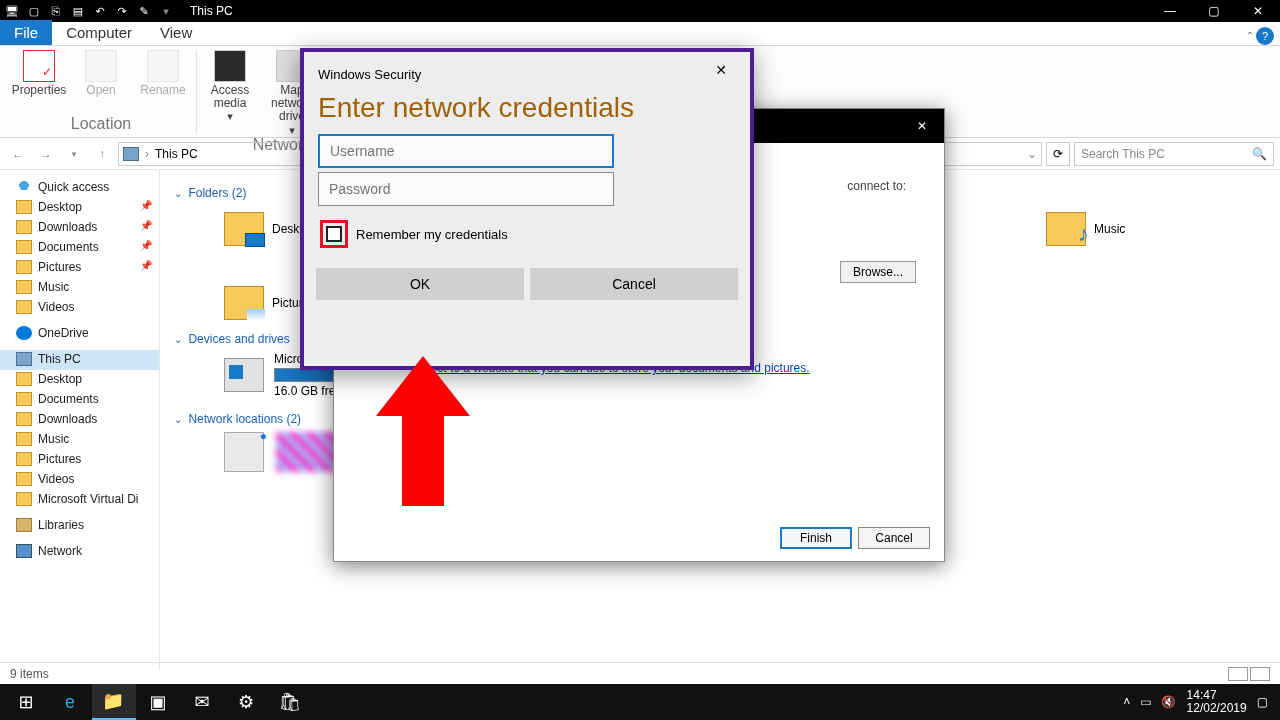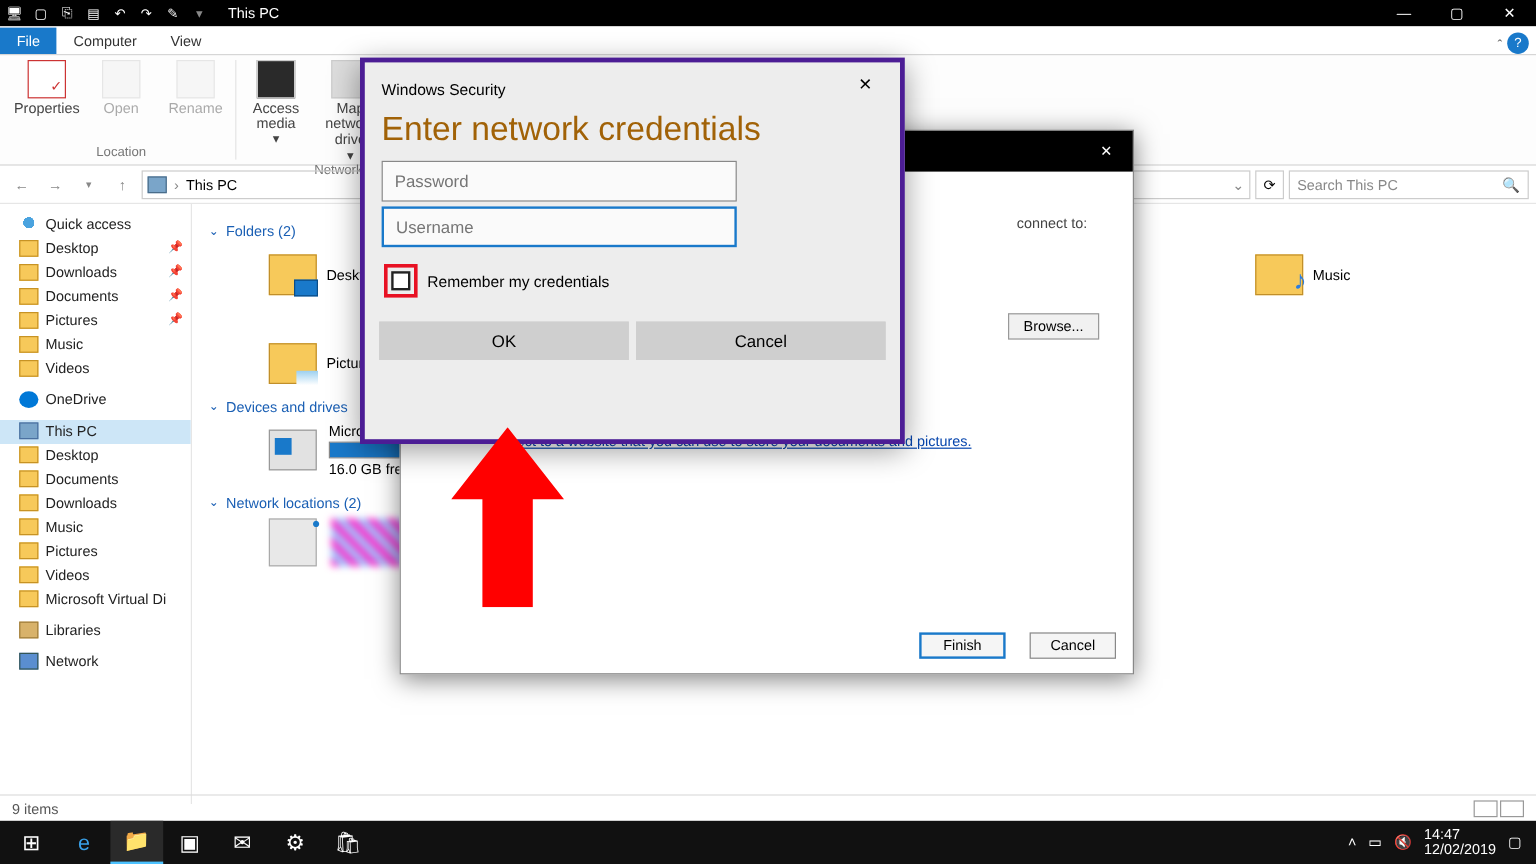--- a/index.html
+++ b/index.html
@@ -6,32 +6,32 @@
 body{width:1280px;height:720px;overflow:hidden;background:#fff;position:relative}
 
 .titlebar{height:22px;background:#000;color:#fff;display:flex;align-items:center;padding-left:4px}
 .titlebar .qat{display:flex;gap:6px;align-items:center}
 .titlebar .qat span{width:16px;height:16px;display:inline-flex;align-items:center;justify-content:center;color:#fff;font-size:11px}
 .titlebar .title{margin-left:16px;color:#fff}
 .titlebar .winbtns{margin-left:auto;display:flex}
 .titlebar .winbtns div{width:44px;height:22px;display:flex;align-items:center;justify-content:center;color:#fff;font-size:12px}
 
 .ribbontabs{height:24px;background:#fff;display:flex;align-items:flex-end;border-bottom:1px solid #d6d6d6;position:relative}
-.ribbontabs .tab{padding:4px 14px;color:#333;font-size:12px}
+.ribbontabs .tab{padding:4px 14px;color:#333;font-size:15px}
 .ribbontabs .tab.file{background:#1979ca;color:#fff}
 .ribbontabs .chev{margin-left:auto;margin-right:4px;color:#666}
 .ribbontabs .help{width:18px;height:18px;border-radius:50%;background:#1979ca;color:#fff;text-align:center;line-height:18px;margin-right:6px;font-size:11px}
 
 .ribbon{height:92px;background:#fdfdfd;border-bottom:1px solid #d6d6d6;display:flex;padding:4px 6px}
 .rgroup{display:flex;flex-direction:column;align-items:center;border-right:1px solid #e4e4e4;padding:0 6px}
 .rgroup .row{display:flex;gap:8px}
 .rbtn{display:flex;flex-direction:column;align-items:center;width:54px;color:#444;font-size:11px;text-align:center;line-height:1.1}
 .rbtn .ico{width:32px;height:32px;margin-bottom:2px;background:#eee;border:1px solid #ccc}
 .rbtn.disabled{opacity:.45}
-.rgroup .gname{margin-top:auto;color:#777;font-size:11px}
+.rgroup .gname{margin-top:auto;color:#777;font-size:16px}
 
 .navrow{height:32px;display:flex;align-items:center;gap:4px;padding:2px 6px;border-bottom:1px solid #e6e6e6}
 .navrow .navb{width:24px;height:24px;display:flex;align-items:center;justify-content:center;color:#888}
 .addr{flex:1;height:24px;border:1px solid #ccc;display:flex;align-items:center;padding:0 4px;gap:6px}
 .addr .pcico{width:16px;height:14px;background:#7aa5c9;border:1px solid #4a6d8a}
 .addr .sep{color:#888}
 .refresh{width:24px;height:24px;border:1px solid #ccc;display:flex;align-items:center;justify-content:center}
 .search{width:200px;height:24px;border:1px solid #ccc;display:flex;align-items:center;padding:0 6px;color:#888}
 .search span.mag{margin-left:auto}
 
@@ -77,21 +77,21 @@
 
 .wizard{position:absolute;left:333px;top:108px;width:612px;height:454px;background:#fff;border:1px solid #888;box-shadow:0 4px 20px rgba(0,0,0,.5)}
 .wizard .wtit{height:34px;background:#000;display:flex;align-items:center;color:#fff;padding-left:12px}
 .wizard .wtit .x{margin-left:auto;width:44px;text-align:center}
 .wizard .wbody{padding:30px 28px;color:#333}
 .wizard .wbody p.sub{color:#444;margin:6px 0 20px}
 .wizard .frow{display:flex;align-items:center;gap:12px;margin:8px 0}
 .wizard .browse{border:1px solid #999;background:#f1f1f1;height:22px;padding:0 12px}
 .wizard .chk{display:flex;align-items:center;gap:6px;margin:6px 0 0 62px}
 .wizard .link{color:#0645ad;text-decoration:underline;margin-left:62px;margin-top:10px;display:inline-block}
-.wizard .wbtns{position:absolute;right:14px;bottom:12px;display:flex;gap:20px}
+.wizard .wbtns{position:absolute;right:14px;bottom:12px;display:flex;gap:6px}
 .wizard .wbtns button{height:22px;width:72px;border:1px solid #888;background:#f5f5f5}
 .wizard .wbtns button.primary{border:2px solid #1979ca}
 
 .cred{position:absolute;left:300px;top:48px;width:454px;height:322px;background:#ededed;border:4px solid #4c1d95;box-shadow:0 6px 24px rgba(0,0,0,.4);z-index:50}
 .cred .ctop{display:flex;align-items:center;padding:10px 14px}
 .cred .ctop .x{margin-left:auto;width:30px;height:24px;text-align:center;font-size:14px}
 .cred h2{font-weight:400;font-size:28px;color:#a16207;padding:0 14px 6px;margin-top:-4px}
 .cred p.msg{padding:4px 14px 10px;font-size:13px;color:#222}
 .cred .fields{padding:0 14px}
 .cred input.txt{width:296px;height:34px;border:1px solid #888;padding:0 10px;font-size:14px;display:block;margin:4px 0;background:#fafafa}
@@ -341,22 +341,22 @@
   </div>
 </div>
 
 <div class="cred">
   <div class="ctop">
     <span style="font-size:13px">Windows Security</span>
     <div class="x">✕</div>
   </div>
   <h2>Enter network credentials</h2>
   <div class="fields">
+    <input class="txt user" placeholder="Username" style="">
     <input class="txt" type="password" placeholder="Password" style="">
-    <input class="txt user" placeholder="Username" style="">
     <div class="remember">
       <div class="cbwrap">
         <div class="cb"></div>
       </div>
       <span>Remember my credentials</span>
     </div>
   </div>
   <div class="btns">
     <button>OK</button>
     <button>Cancel</button>

